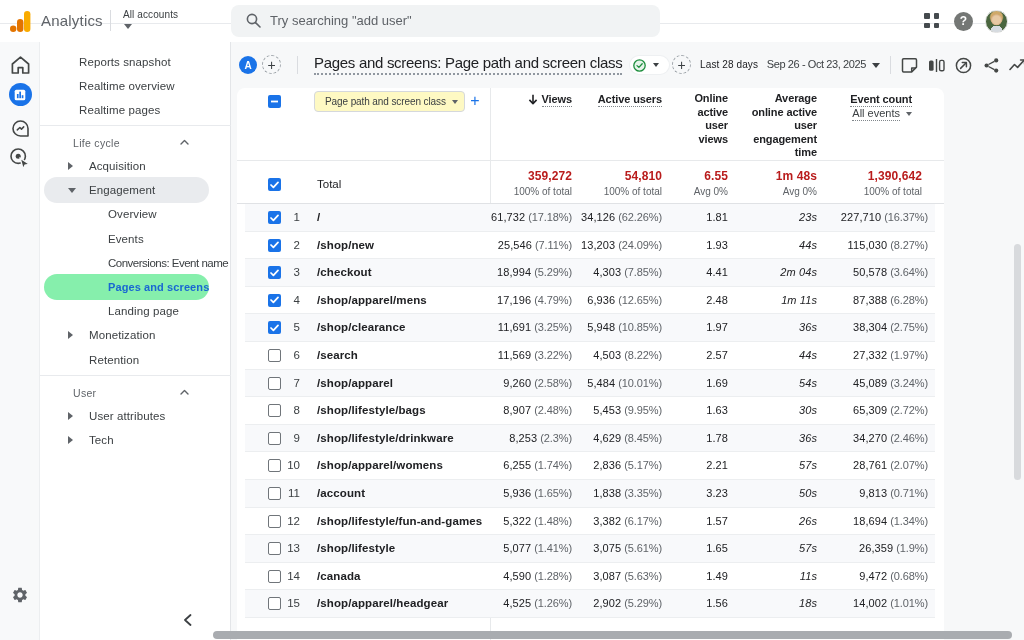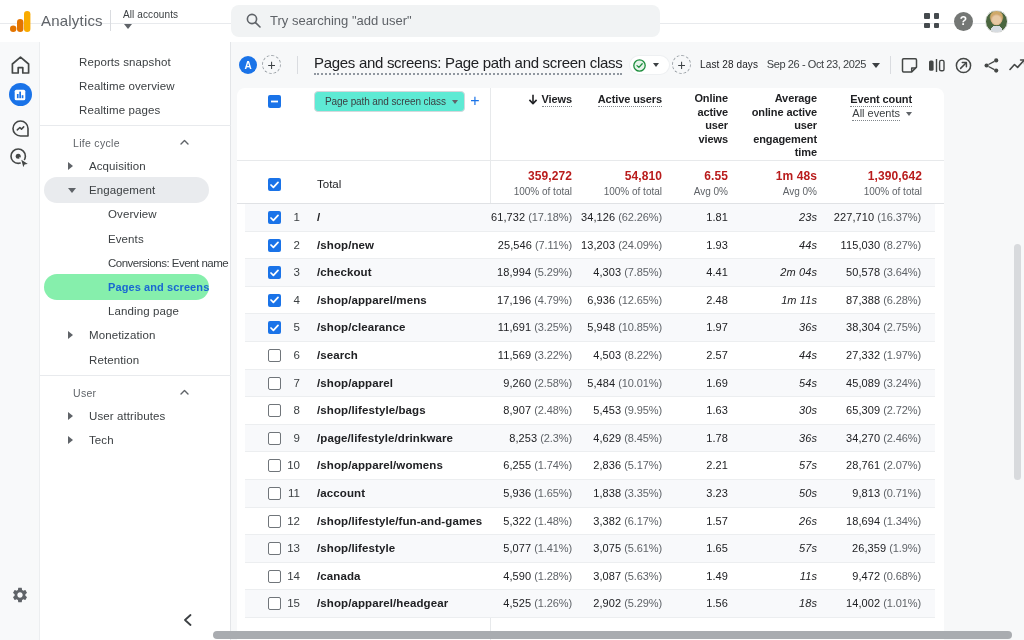--- a/index.html
+++ b/index.html
@@ -70,21 +70,21 @@
 
   
   #card { position:absolute; left:6px; top:46px; width:707px; height:552px; background:#fff; border-radius:8px 8px 0 0; }
   #col-div { position:absolute; left:253px; top:0; bottom:0; width:1px; background:#e7e9eb; }
 
   .cb { width:13px; height:13px; border-radius:2px; }
   .cb.on { background:#1a73e8; display:flex; align-items:center; justify-content:center; }
   .cb.off { background:#fff; border:1.5px solid #70757a; }
 
   #thead-cb { position:absolute; left:31px; top:7px; }
-  #dim-btn { position:absolute; left:77px; top:3px; width:151px; height:21px; border:1px solid #d5d8dc; border-radius:4px; background:#5eead4; display:flex; align-items:center; }
+  #dim-btn { position:absolute; left:77px; top:3px; width:151px; height:21px; border:1px solid #d5d8dc; border-radius:4px; background:#fef9c3; display:flex; align-items:center; }
   #dim-btn .txt { margin-left:10px; font-size:10px; letter-spacing:-0.1px; color:#3c4043; white-space:nowrap; }
   #dim-btn .caret { position:absolute; right:6px; top:8px; width:0; height:0; border-left:3.5px solid transparent; border-right:3.5px solid transparent; border-top:4px solid #5f6368; }
   #dim-plus { position:absolute; left:227px; top:2px; width:22px; height:22px; color:#1a73e8; font-size:16px; font-weight:400; display:flex; align-items:center; justify-content:center; }
 
   .hcol { position:absolute; top:4px; text-align:right; font-size:11px; font-weight:bold; color:#202124; line-height:13.5px; letter-spacing:-0.1px; }
   .hcol .dot { border-bottom:1px dotted #80868b; padding-bottom:1px; }
   .hline { display:block; }
   #hc-views { right:372px; top:5px; }
   #hc-views .arr { display:inline-block; margin-right:4px; vertical-align:-2px; }
   #hc-active { right:282px; top:5px; }
@@ -106,21 +106,21 @@
   .tv1 { right:372px; } .tv2 { right:282px; } .tv3 { right:216px; } .tv4 { right:127px; } .tv5 { right:22px; }
 
   #rows { position:absolute; left:8px; top:116px; width:690px; }
   .row { position:relative; width:690px; height:27.6px; border-bottom:1px solid #eceef0; background:#fff; }
   .row.odd { background:#f8f9fb; }
   .row .cb { position:absolute; left:23px; top:7px; }
   .row .num { position:absolute; right:635px; top:0; height:27px; line-height:27px; font-size:11.5px; color:#3c4043; }
   .row .path { position:absolute; left:72px; top:0; height:27px; line-height:27px; font-size:11.5px; font-weight:bold; color:#202124; letter-spacing:.1px; }
   .val { position:absolute; top:0; height:27px; line-height:27px; text-align:right; font-size:11px; letter-spacing:-0.1px; color:#5f6368; white-space:nowrap; }
   .val b { color:#202124; font-weight:normal; letter-spacing:.1px; }
-  .v1 { right:363px; } .v2 { right:273px; } .v3 { right:207px; } .v4 { right:118px;font-style:italic; } .v5 { right:14px;text-align:center; }
+  .v1 { right:363px; } .v2 { right:273px; } .v3 { right:207px; } .v4 { right:118px;font-style:italic; } .v5 { right:7px;text-align:center; }
 
   
   #vsb { position:absolute; left:1014px; top:244px; width:7px; height:236px; border-radius:4px; background:#d8dadd; z-index:6; }
   #hsb { position:absolute; left:213px; top:631px; width:799px; height:8px; border-radius:4px; background:#a9acb0; z-index:6; }
 
   svg { display:block; }
 </style>
 </head>
 <body>
 
@@ -469,21 +469,21 @@
           <div class="path">/shop/lifestyle/bags</div>
           <div class="val v1"><b>8,907</b>&nbsp;(2.48%)</div>
           <div class="val v2"><b>5,453</b>&nbsp;(9.95%)</div>
           <div class="val v3"><b>1.63</b></div>
           <div class="val v4"><b>30s</b></div>
           <div class="val v5"><b>65,309</b>&nbsp;(2.72%)</div>
         </div>
         <div class="row odd">
           <div class="cb off"></div>
           <div class="num">9</div>
-          <div class="path">/page/lifestyle/drinkware</div>
+          <div class="path">/shop/lifestyle/drinkware</div>
           <div class="val v1"><b>8,253</b>&nbsp;(2.3%)</div>
           <div class="val v2"><b>4,629</b>&nbsp;(8.45%)</div>
           <div class="val v3"><b>1.78</b></div>
           <div class="val v4"><b>36s</b></div>
           <div class="val v5"><b>34,270</b>&nbsp;(2.46%)</div>
         </div>
         <div class="row">
           <div class="cb off"></div>
           <div class="num">10</div>
           <div class="path">/shop/apparel/womens</div>

